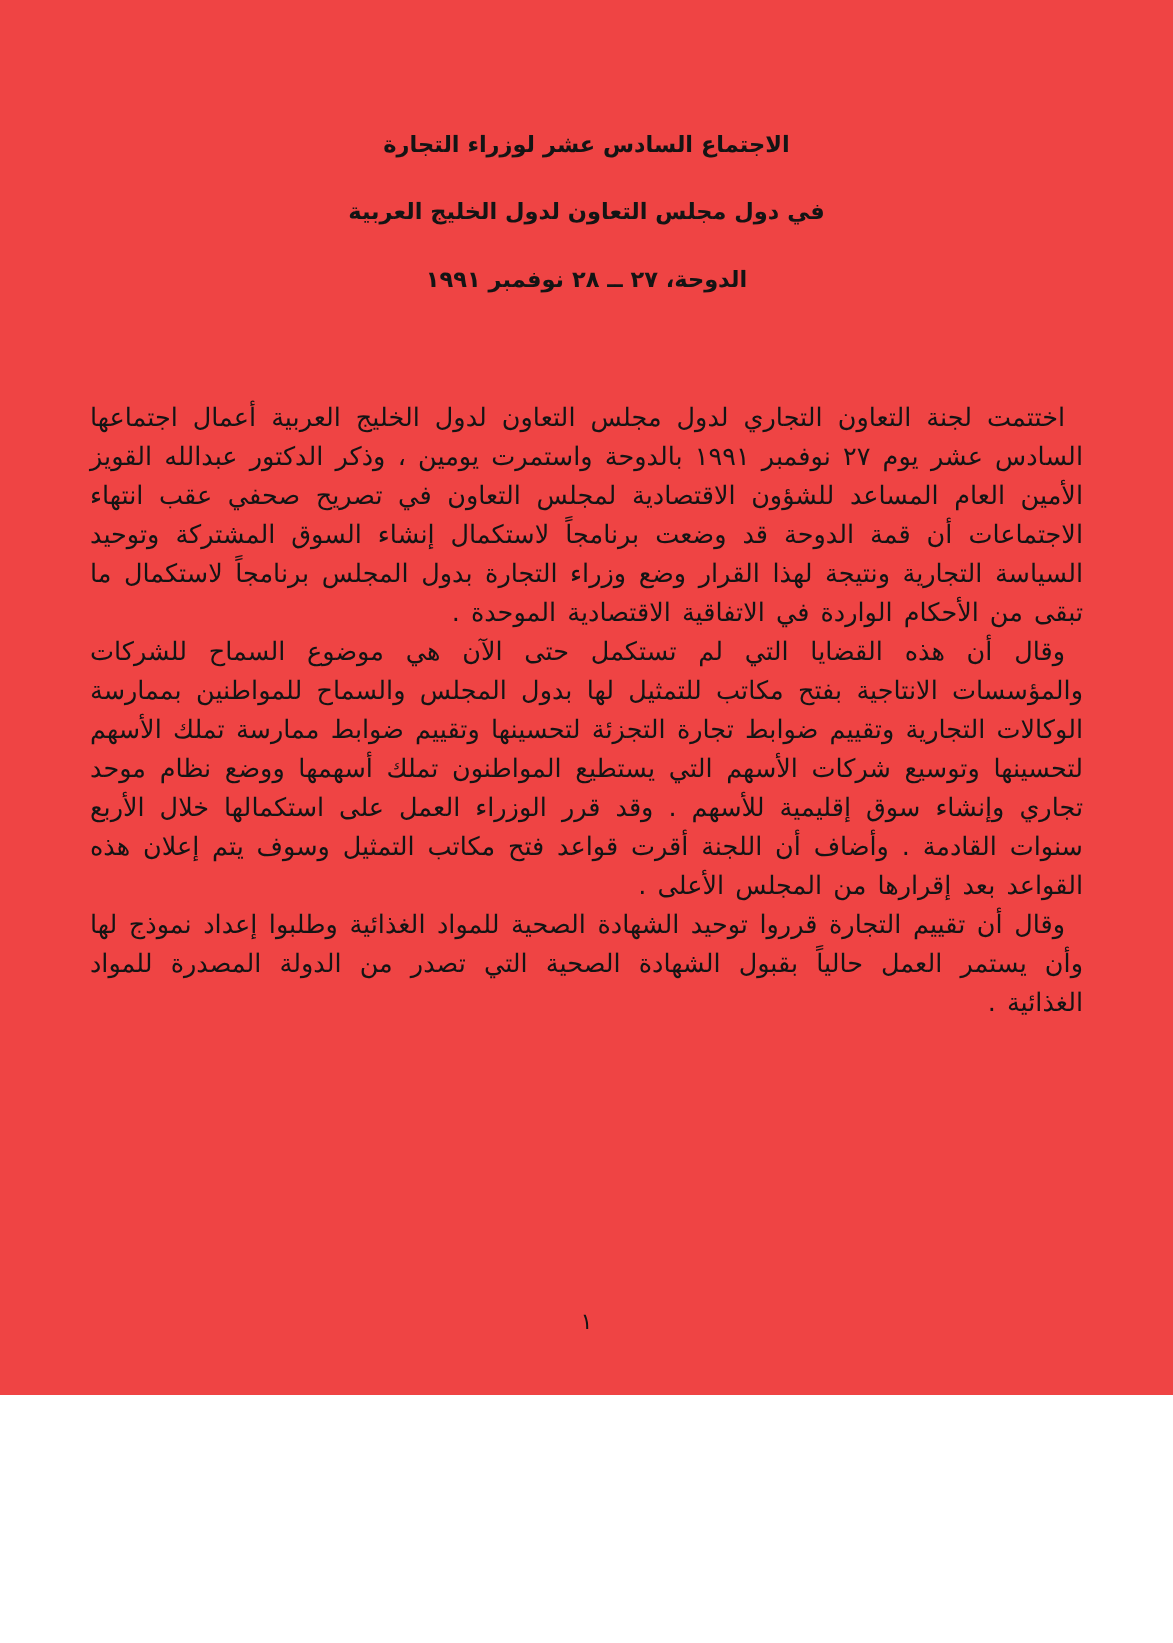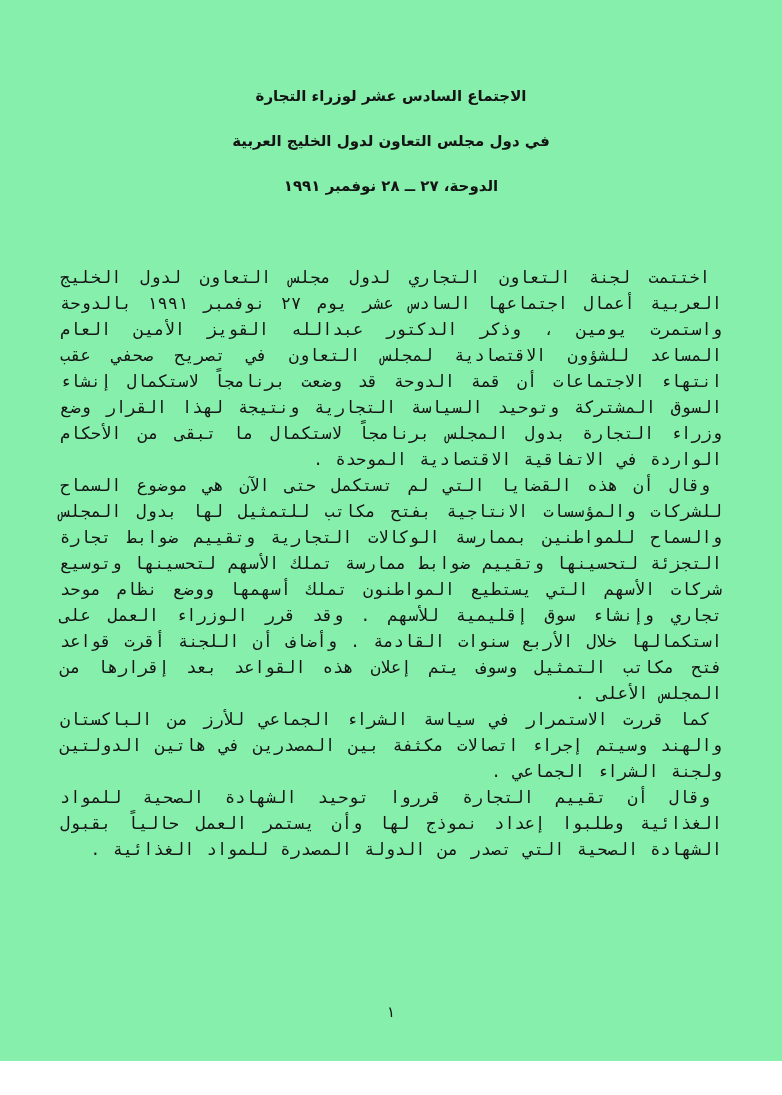--- a/index.html
+++ b/index.html
@@ -3,23 +3,23 @@
 <meta charset="utf-8">
 <style>
   html, body {
     margin: 0;
     padding: 0;
     background: #ffffff;
   }
   .page {
     position: relative;
     width: 782px;
-    height: 1061px;
+    height: 930px;
     margin: 0 auto;
-    background: #86efac;
+    background: #ef4444;
     color: #141414;
     font-family: "DejaVu Sans", sans-serif;
     overflow: hidden;
   }
   .title-block {
     position: absolute;
     top: 74px;
     left: 0;
     right: 0;
     direction: rtl;
@@ -34,21 +34,20 @@
   .body-block {
     position: absolute;
     top: 266px;
     right: 60px;
     width: 662px;
     direction: rtl;
     text-align: justify;
     font-size: 17px;
     line-height: 26px;
     word-spacing: 2px;
-    font-family: Liberation Mono, monospace;
   }
   .body-block p {
     margin: 0;
     text-indent: 12px;
   }
   .page-number {
     position: absolute;
     bottom: 40px;
     left: 0;
     right: 0;
@@ -64,19 +63,18 @@
 
   <div class="title-block">
     <div class="title-line">الاجتماع السادس عشر لوزراء التجارة</div>
     <div class="title-line">في دول مجلس التعاون لدول الخليج العربية</div>
     <div class="title-line">الدوحة، ٢٧ ــ ٢٨ نوفمبر ١٩٩١</div>
   </div>
 
   <div class="body-block">
     <p>اختتمت لجنة التعاون التجاري لدول مجلس التعاون لدول الخليج العربية أعمال اجتماعها السادس عشر يوم ٢٧ نوفمبر ١٩٩١ بالدوحة واستمرت يومين ، وذكر الدكتور عبدالله القويز الأمين العام المساعد للشؤون الاقتصادية لمجلس التعاون في تصريح صحفي عقب انتهاء الاجتماعات أن قمة الدوحة قد وضعت برنامجاً لاستكمال إنشاء السوق المشتركة وتوحيد السياسة التجارية ونتيجة لهذا القرار وضع وزراء التجارة بدول المجلس برنامجاً لاستكمال ما تبقى من الأحكام الواردة في الاتفاقية الاقتصادية الموحدة .</p>
     <p>وقال أن هذه القضايا التي لم تستكمل حتى الآن هي موضوع السماح للشركات والمؤسسات الانتاجية بفتح مكاتب للتمثيل لها بدول المجلس والسماح للمواطنين بممارسة الوكالات التجارية وتقييم ضوابط تجارة التجزئة لتحسينها وتقييم ضوابط ممارسة تملك الأسهم لتحسينها وتوسيع شركات الأسهم التي يستطيع المواطنون تملك أسهمها ووضع نظام موحد تجاري وإنشاء سوق إقليمية للأسهم . وقد قرر الوزراء العمل على استكمالها خلال الأربع سنوات القادمة . وأضاف أن اللجنة أقرت قواعد فتح مكاتب التمثيل وسوف يتم إعلان هذه القواعد بعد إقرارها من المجلس الأعلى .</p>
-    <p>كما قررت الاستمرار في سياسة الشراء الجماعي للأرز من الباكستان والهند وسيتم إجراء اتصالات مكثفة بين المصدرين في هاتين الدولتين ولجنة الشراء الجماعي .</p>
     <p>وقال أن تقييم التجارة قرروا توحيد الشهادة الصحية للمواد الغذائية وطلبوا إعداد نموذج لها وأن يستمر العمل حالياً بقبول الشهادة الصحية التي تصدر من الدولة المصدرة للمواد الغذائية .</p>
   </div>
 
   <div class="page-number">١</div>
 
 </div>
 
 </body></html>

